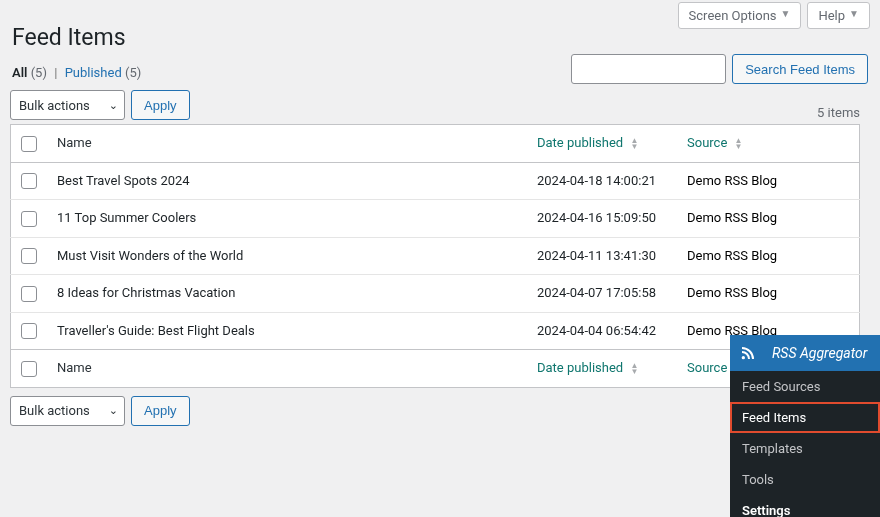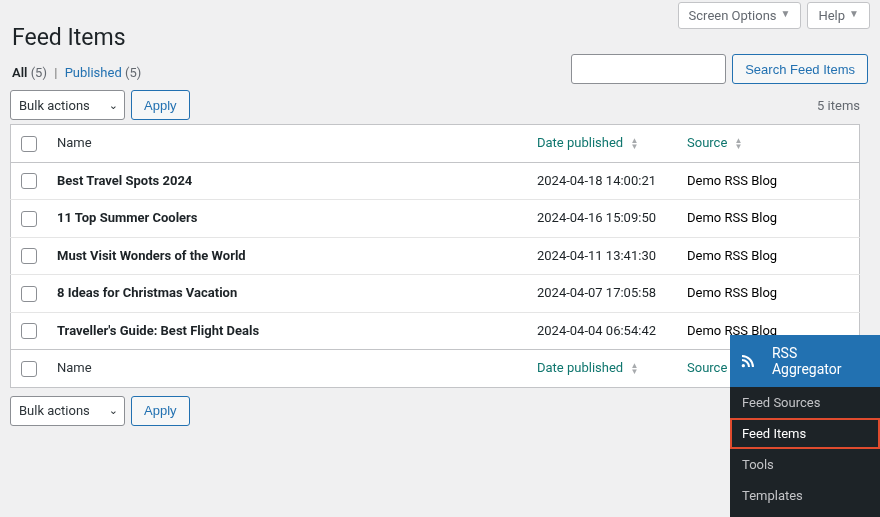--- a/index.html
+++ b/index.html
@@ -75,21 +75,21 @@
     color: #2271b1;
     border-radius: 3px;
     padding: 0 12px;
     height: 30px;
     font-size: 13px;
     cursor: pointer;
   }
   .tablenav {
     display: flex;
     justify-content: space-between;
-    align-items: center;
+    align-items: flex-end;
     margin: 8px 0 4px;
   }
   .tablenav.bottom { margin-top: 8px; }
   .bulk-group {
     display: flex;
     gap: 6px;
     align-items: center;
   }
   .bulk-select {
     position: relative;
@@ -144,21 +144,21 @@
   .sort-icons {
     display: inline-flex;
     flex-direction: column;
     line-height: 6px;
     font-size: 8px;
     color: #a7aaad;
     margin-left: 4px;
     vertical-align: middle;
   }
   .row-title {
-    font-weight: 700;
+    font-weight: 400;
     color: #1d2327;
   }
   .src-link {
     color: #000000;
     text-decoration: none;
   }
   input[type=checkbox] {
     width: 16px;
     height: 16px;
     border: 1px solid #8c8f94;
@@ -176,24 +176,25 @@
     width: 150px;
     background: #1d2327;
     color: #fff;
     font-size: 14px;
     z-index: 50;
   }
   .flyout-header {
     background: #2271b1;
     padding: 10px 10px;
     display: flex;
-    align-items: center;
+    align-items: flex-start;
     gap: 16px;
     font-weight: 400;
     position: relative;
+    font-style: italic;
   }
   .rss-icon {
     width: 16px; height: 16px;
   }
   .flyout-item {
     padding: 8px 12px;
     color: #c3c4c7;
     cursor: pointer;
     font-size: 13px;
   }
@@ -340,17 +341,17 @@
       <circle cx="5" cy="19" r="2.5" fill="#fff"></circle>
       <path d="M3 9a12 12 0 0 1 12 12h-3A9 9 0 0 0 3 12z" fill="#fff"></path>
       <path d="M3 3a18 18 0 0 1 18 18h-3A15 15 0 0 0 3 6z" fill="#fff"></path>
     </svg>
     <span>RSS Aggregator</span>
 
   </div>
   <div id="flyout-items">
       <div class="flyout-item">Feed Sources</div>
       <div class="flyout-item active">Feed Items</div>
+      <div class="flyout-item">Templates</div>
       <div class="flyout-item">Tools</div>
-      <div class="flyout-item">Templates</div>
       <div class="flyout-item bold">Settings</div>
     </div>
 </div>
 
 </body></html>

